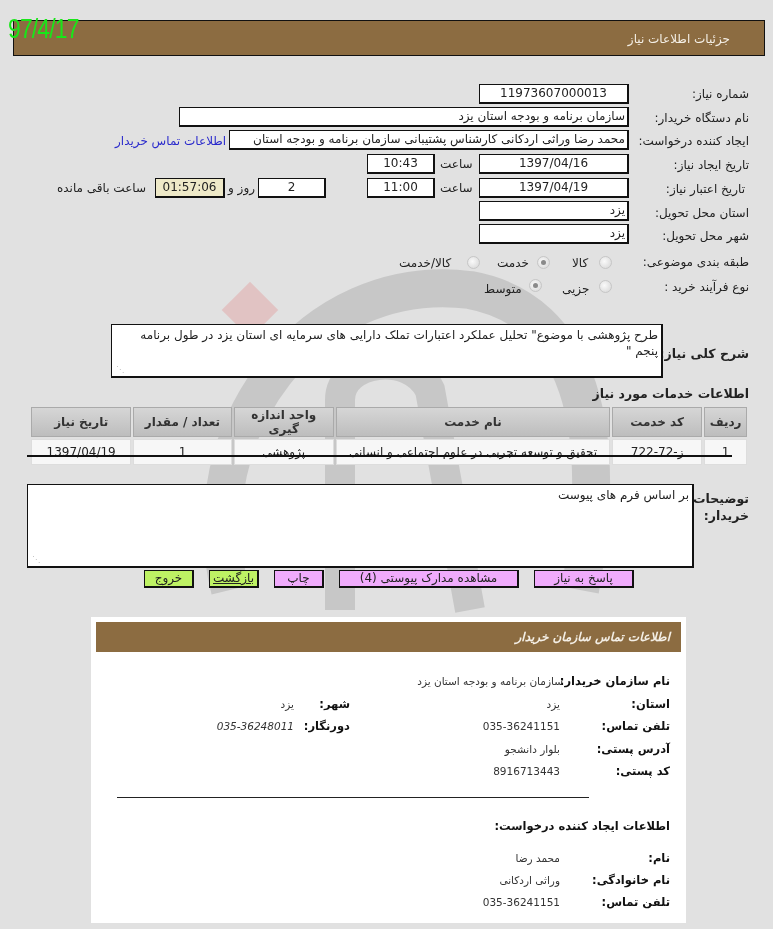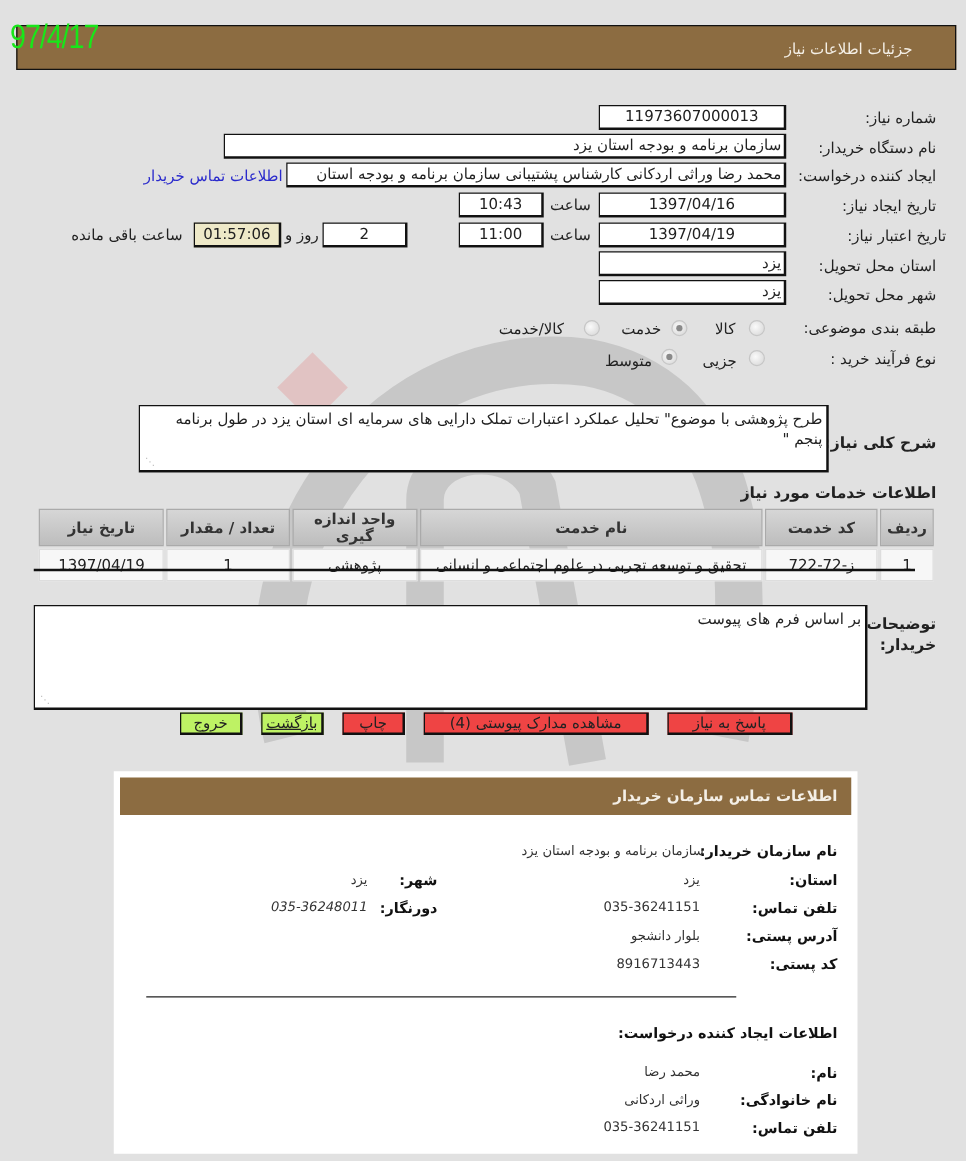--- a/index.html
+++ b/index.html
@@ -81,31 +81,32 @@
     position:absolute; left:27px; top:455px; width:705px; height:2px; background:#111;
   }
 
   
   .btn {
     position:absolute; top:570px; height:18px; box-sizing:border-box;
     border:1px solid #111; border-right-width:2px; border-bottom-width:2px;
     font-size:12px; text-align:center; line-height:15px; direction:rtl;
     cursor:pointer; white-space:nowrap;
   }
-  .btn.green { background:#ef4444; }
+  .btn.green { background:#f0abfc; }
   .btn.pink { background:#bef264; }
   .btn.pink.underline { text-decoration:underline; }
 
   
   #contact {
     left:91px; top:617px; width:595px; height:306px; background:#fff;
   }
   #contact-head {
     position:absolute; left:5px; top:5px; width:585px; height:30px;
     background:#8c6c41;
+    font-style:italic;
   }
   #contact-head .t {
     position:absolute; right:11px; top:8px; color:#f4efe6; font-weight:bold;
     font-size:12px; direction:rtl;
   }
   .c-lbl { position:absolute; direction:rtl; font-weight:bold; font-size:11.5px; color:#111; white-space:nowrap; }
   .c-val { position:absolute; direction:rtl; font-size:10.5px; color:#333; white-space:nowrap; }
   .c-val.ltr { direction:ltr; }
   .c-divider { position:absolute; left:26px; top:180px; width:472px; height:1px; background:#222; }
 
@@ -137,21 +138,21 @@
 
 <span class="lbl" style="right:24px; top:134px;">ایجاد کننده درخواست:</span>
 <div class="box right" style="left:229px; top:130px; width:400px;">محمد رضا وراثی اردکانی کارشناس پشتیبانی سازمان برنامه و بودجه استان</div>
 <span class="link" style="left:115px; top:134px;">اطلاعات تماس خریدار</span>
 
 <span class="lbl" style="right:24px; top:158px;">تاریخ ایجاد نیاز:</span>
 <div class="box center ltr" style="left:479px; top:154px; width:150px;">1397/04/16</div>
 <span class="lbl" style="left:440px; top:157px;">ساعت</span>
 <div class="box center ltr" style="left:367px; top:154px; width:68px;">10:43</div>
 
-<span class="lbl" style="right:16px; top:182px;">تاریخ اعتبار نیاز:</span>
+<span class="lbl" style="right:28px; top:182px;">تاریخ اعتبار نیاز:</span>
 <div class="box center ltr" style="left:479px; top:178px; width:150px;">1397/04/19</div>
 <span class="lbl" style="left:440px; top:181px;">ساعت</span>
 <div class="box center ltr" style="left:367px; top:178px; width:68px;">11:00</div>
 <div class="box center ltr" style="left:258px; top:178px; width:68px;">2</div>
 <span class="lbl" style="left:228px; top:181px;">روز و</span>
 <div class="box center ltr remaining" style="left:155px; top:178px; width:70px;">01:57:06</div>
 <span class="lbl" style="left:57px; top:181px;">ساعت باقی مانده</span>
 
 <span class="lbl" style="right:24px; top:206px;">استان محل تحویل:</span>
 <div class="box right" style="left:479px; top:201px; width:150px;">یزد</div>

